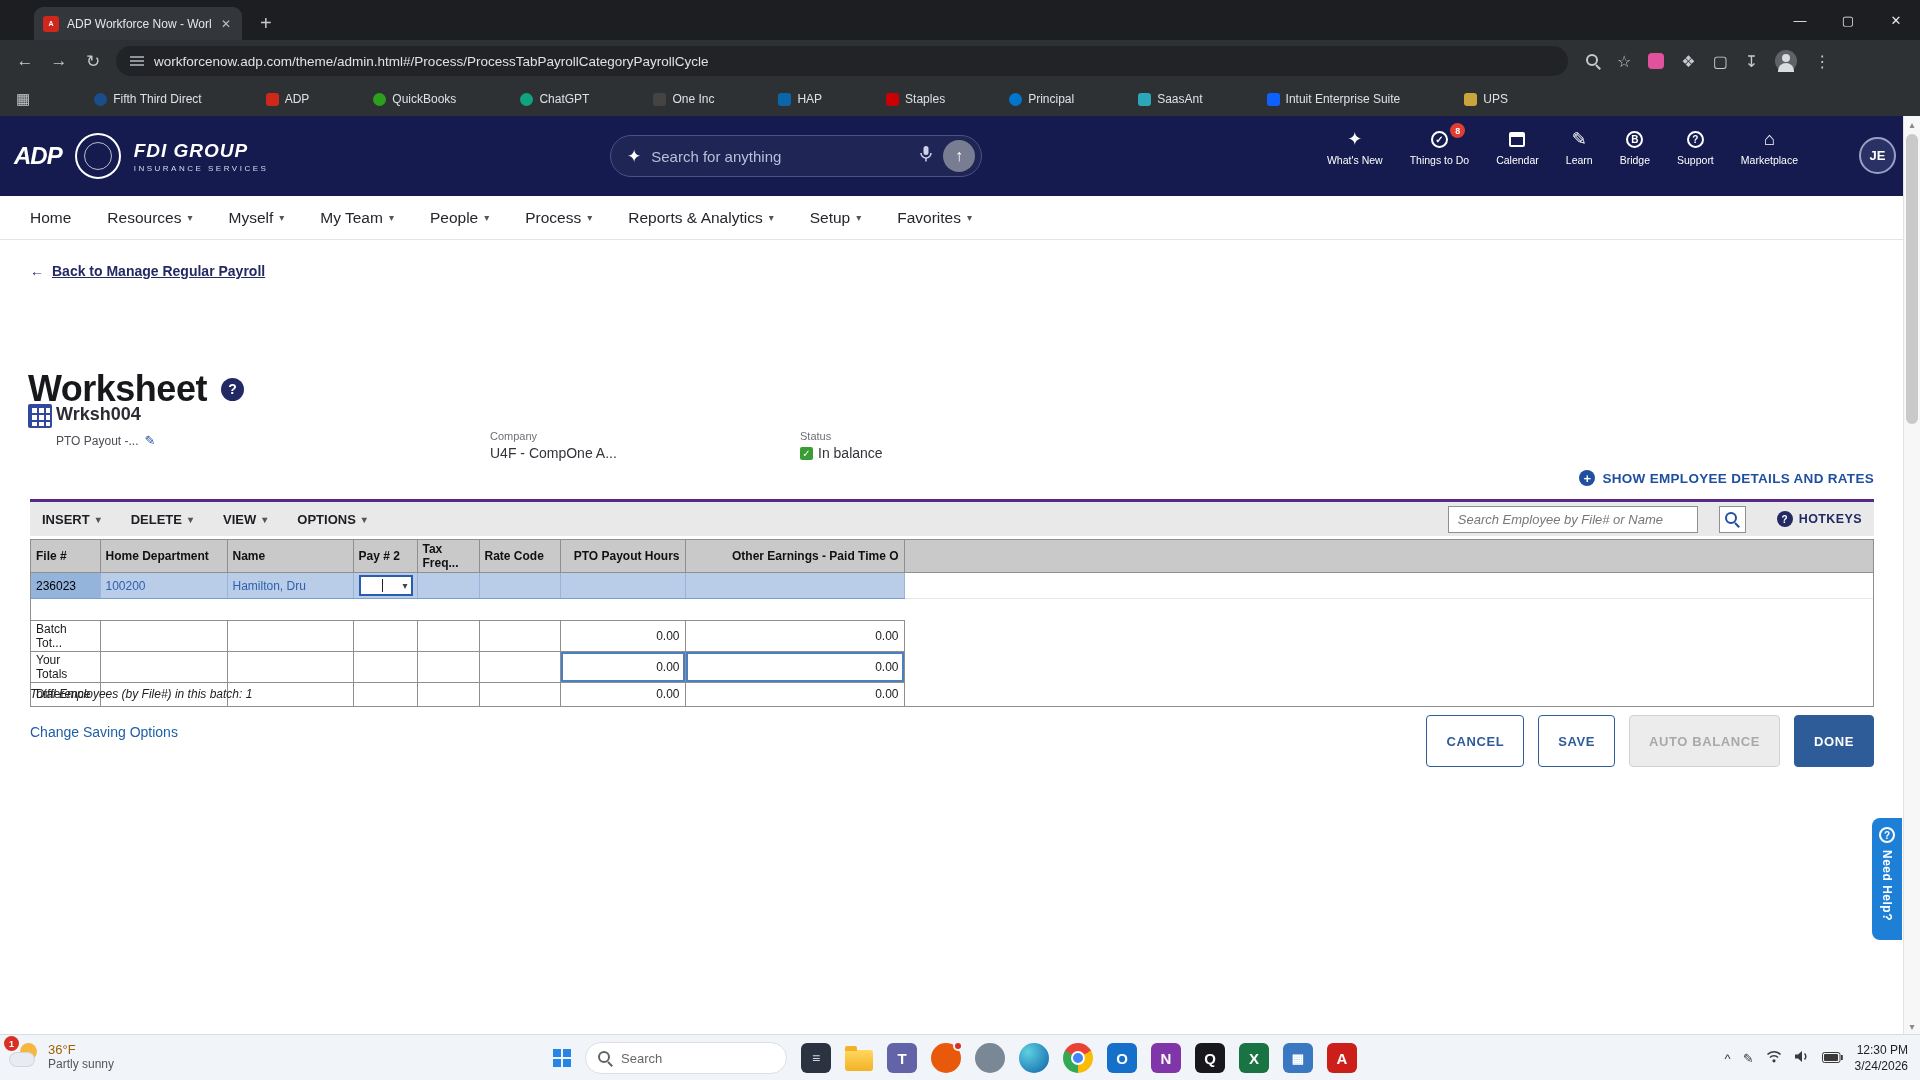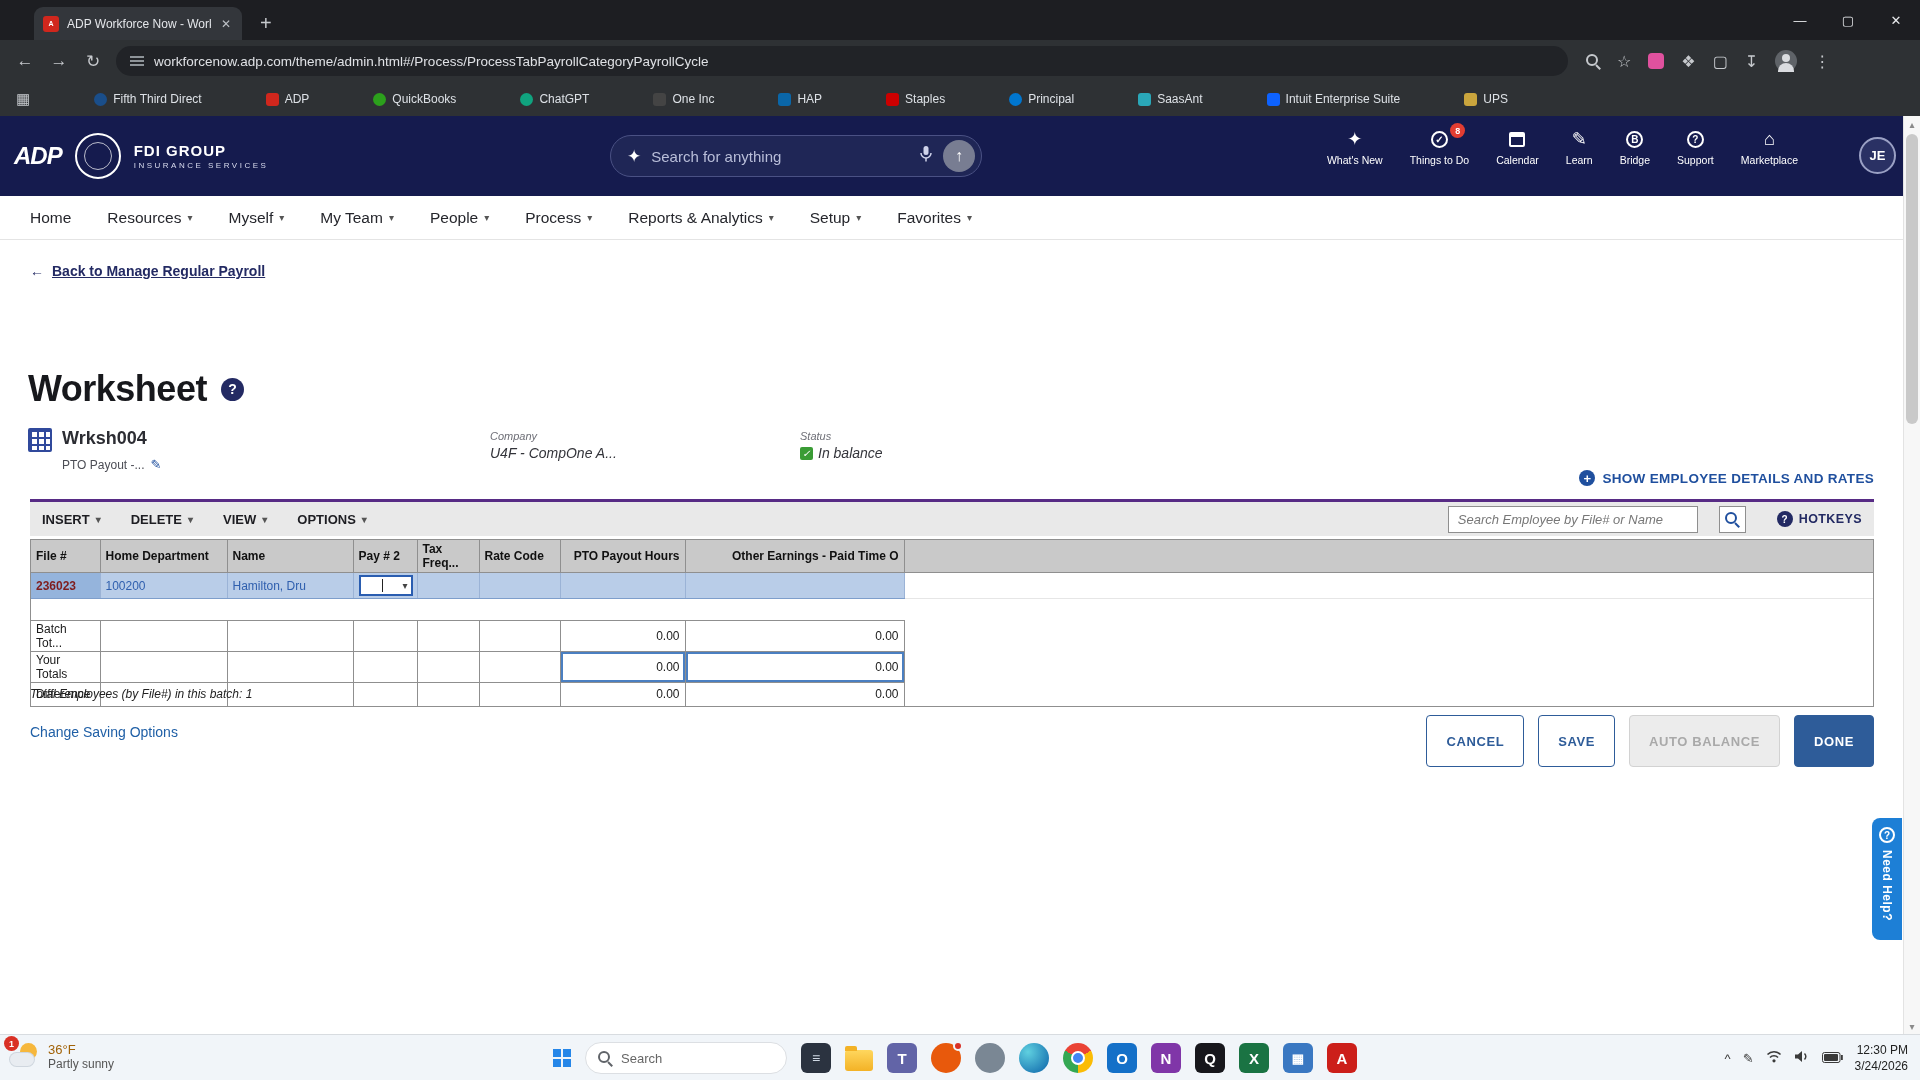--- a/index.html
+++ b/index.html
@@ -48,21 +48,21 @@
   .bm { display:flex; align-items:center; gap:6px; color:#dde1e6; font-size:12px; white-space:nowrap;padding-left:41px; }
   .fav { width:13px; height:13px; border-radius:3px; display:inline-block; flex:0 0 auto; }
   .bm-grid { color:#c6c9cd; font-size:15px; }
 
   
   .adp-header { position:absolute; top:116px; left:0; right:0; height:80px; background:#151b4e; }
   .brand { position:absolute; left:14px; top:17px; display:flex; align-items:center; gap:13px; color:#fff; }
   .adp-logo { font-size:24px; font-weight:bold; font-style:italic; letter-spacing:-1px; }
   .emblem { width:46px; height:46px; border:2px solid #fff; border-radius:50%; position:relative; }
   .emblem::after { content:""; position:absolute; inset:7px; border:1.5px solid #fff; border-radius:50%; opacity:.7; }
-  .brand-text .l1 { font-size:15px; font-weight:bold; letter-spacing:1px; }
+  .brand-text .l1 { font-size:19px; font-weight:bold; letter-spacing:1px;font-style:italic; }
   .brand-text .l2 { font-size:8px; letter-spacing:2.5px; margin-top:2px; color:#d8dbee; }
   .adp-search { position:absolute; left:610px; top:19px; width:372px; height:42px; border-radius:21px;
                 background:#1f2656; border:1px solid #4a5184; display:flex; align-items:center;
                 padding:0 6px 0 16px; gap:10px; }
   .spark { color:#fff; font-size:17px; }
   .adp-search input { flex:1; background:transparent; border:none; outline:none; color:#e7eaf6;
                       font-size:15px; font-family:"Liberation Sans",sans-serif; }
   .adp-search input::placeholder { color:#b9bed9; }
   .go { width:32px; height:32px; border-radius:50%; background:#787d92; color:#fff; display:flex;
         align-items:center; justify-content:center; font-size:16px; flex:0 0 auto; }
@@ -87,29 +87,29 @@
   .caret { font-size:10px; color:#555; }
 
   
   .back-link { position:absolute; top:263px; left:30px; display:flex; align-items:center; gap:8px;
                color:#232a63; font-size:14px; font-weight:bold; }
   .back-link .txt { text-decoration:underline; }
   .title-row { position:absolute; top:368px; left:28px; display:flex; align-items:center; gap:14px; }
   .page-title { font-size:36px; font-weight:bold; color:#17181c; letter-spacing:-0.5px; }
   .help-circ { width:23px; height:23px; border-radius:50%; background:#232a63; color:#fff;
                font-size:14px; font-weight:bold; display:flex; align-items:center; justify-content:center; }
-  .ws-block { position:absolute; top:428px; left:28px; display:flex; gap:10px; }
+  .ws-block { position:absolute; top:404px; left:28px; display:flex; gap:4px; }
   .grid-ic { width:24px; height:24px; border:2px solid #30499c; border-radius:2px;
              background-image:linear-gradient(#30499c 2px, transparent 2px),
                               linear-gradient(90deg,#30499c 2px, transparent 2px);
              background-size:7px 7px; }
   .ws-id { font-size:18px; font-weight:bold; color:#2c2d33; }
   .ws-sub { margin-top:8px; font-size:12px; color:#4c4d55; display:flex; align-items:center; gap:6px; }
   .pencil { color:#1f4f9e; font-size:13px; }
-  .meta { position:absolute; top:430px;font-style:italic; }
+  .meta { position:absolute; top:430px; }
   .meta .lab { font-size:11px; color:#6e6f77; margin-bottom:3px; }
   .meta .val { font-size:14px; color:#33343a; display:flex; align-items:center; gap:5px; }
   .meta-company { left:490px; }
   .meta-status  { left:800px; }
   .gcheck { width:13px; height:13px; background:#3a9c35; border-radius:2px; color:#fff; font-size:10px;
             display:flex; align-items:center; justify-content:center; }
   .show-details { position:absolute; top:470px; right:46px; display:flex; align-items:center; gap:7px;
                   color:#1f4f9e; font-weight:bold; font-size:13.5px; letter-spacing:.3px; }
   .cplus { width:16px; height:16px; border-radius:50%; background:#1f4f9e; color:#fff; font-size:13px;
            display:flex; align-items:center; justify-content:center; }
@@ -131,21 +131,21 @@
 
   
   .grid-wrap { position:absolute; left:30px; top:539px; width:1844px; border:1px solid #8f8f8f; background:#fff; }
   .grid-wrap table { width:100%; border-collapse:collapse; table-layout:fixed; }
   .ghead th { background:#c9c9c9; border-right:1px solid #8f8f8f; border-bottom:1px solid #8f8f8f;
               font-size:12px; font-weight:bold; color:#111; text-align:left; padding:2px 5px; height:22px; }
   .ghead th.num { text-align:right; }
   .ghead th.filler { border-right:none; }
   .grow td { background:#b9cde8; color:#2f5fae; font-size:12px; padding:1px 5px; height:26px;
              border-right:1px solid #9bb3d6; border-bottom:1px solid #7e9ecb; }
-  .grow td.file { background:#95b4dc; color:#7f1d1d;font-weight:bold; }
+  .grow td.file { background:#95b4dc; color:#000000; }
   .grow td.filler { background:#fff; border-right:none; border-bottom:1px solid #e6e6e6; }
   .spacer td { height:22px; background:#fff; border:none; }
   .totals td { background:#fff; border-right:1px solid #8f8f8f; border-top:1px solid #8f8f8f;
                font-size:12px; color:#1a1a1a; height:23px; padding:1px 5px; }
   .totals td.num { text-align:right; }
   .totals td.filler { border-top:none; border-right:none; }
   .totals td.focus { box-shadow:inset 0 0 0 2px #4a7fc1; }
   .pay2 { display:flex; align-items:center; justify-content:space-between; background:#fff;
           border:2px solid #2a5db0; height:21px; width:54px; padding:0 3px; }
   .pay2 .cursor { width:1px; height:13px; background:#222; }

